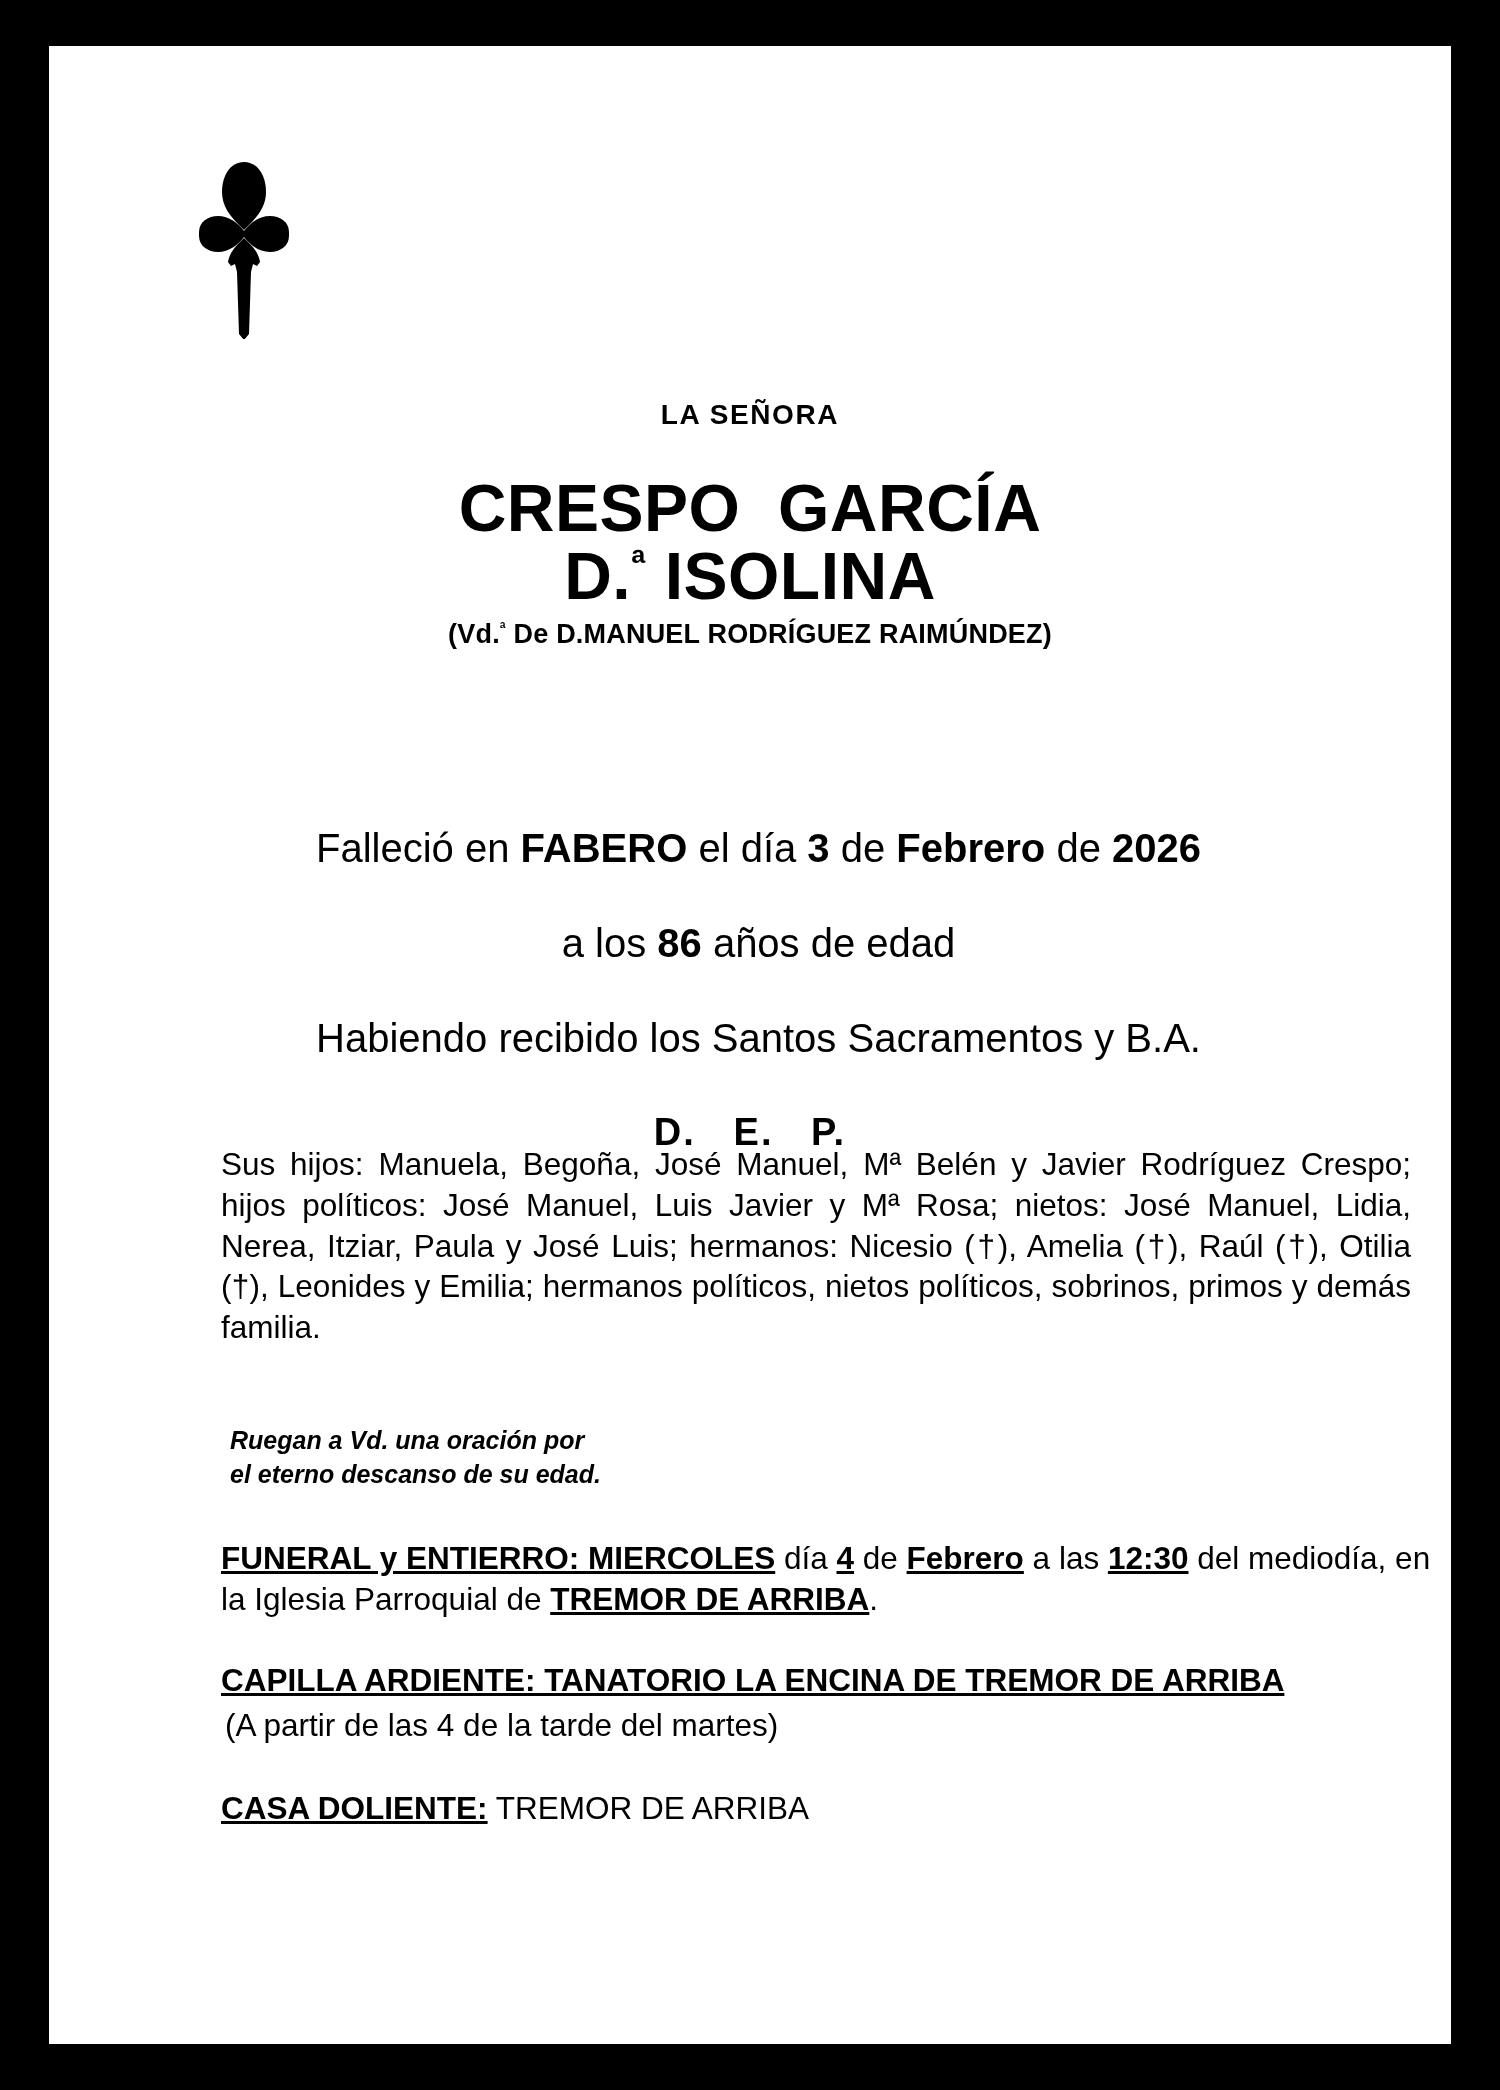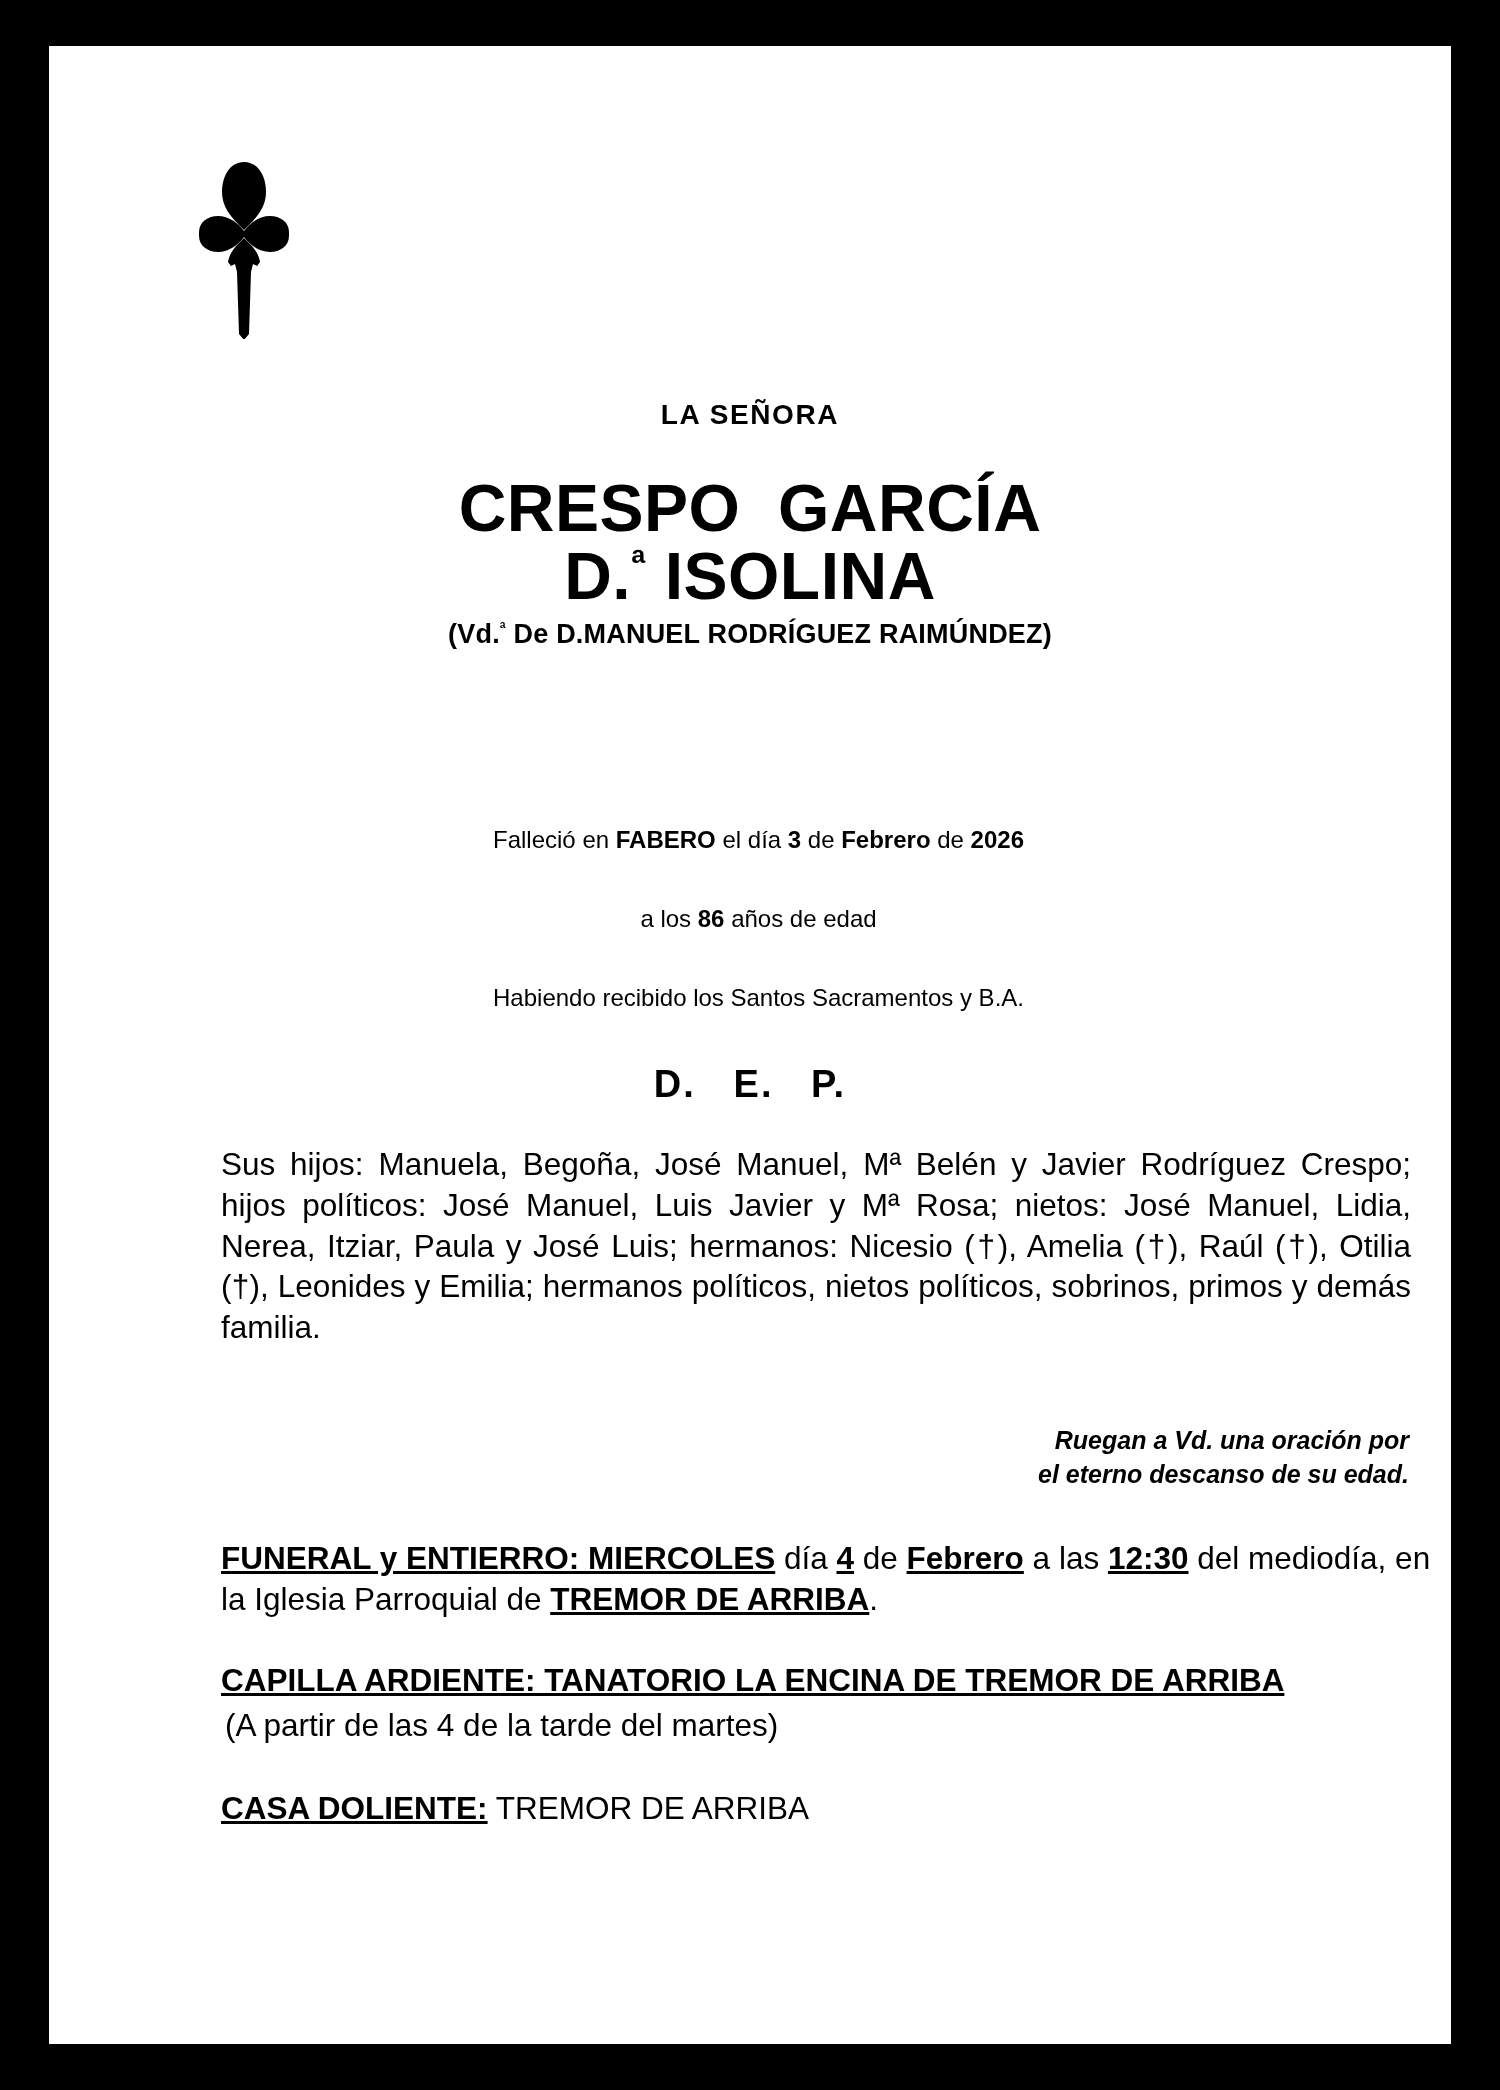--- a/index.html
+++ b/index.html
@@ -97,21 +97,21 @@
 
   
   .info-block {
     position: absolute;
     left: 0;
     top: 782px;
     width: 1402px;
     text-align: center;
   }
   .info-line {
-    font-size: 24px;
+    font-size: 40px;
     font-weight: 400;
     line-height: 1;
     margin: 0 0 55px 17px;
   }
   .info-line b { font-weight: 700; }
   .dep {
     font-size: 38px;
     font-weight: 700;
     letter-spacing: 2px;
     line-height: 1;
@@ -129,24 +129,23 @@
     line-height: 1.295;
     text-align: justify;
     text-justify: inter-word;
     font-weight: 400;
   }
   .family > span { display: inline; }
 
   
   .prayer {
     position: absolute;
-    left: 170px;
+    left: 181px;
     top: 1378px;
     width: 1190px;
-    text-align: right;
     font-size: 25px;
     font-weight: 700;
     font-style: italic;
     line-height: 1.34;
   }
 
   
   .services {
     position: absolute;
     left: 172px;

